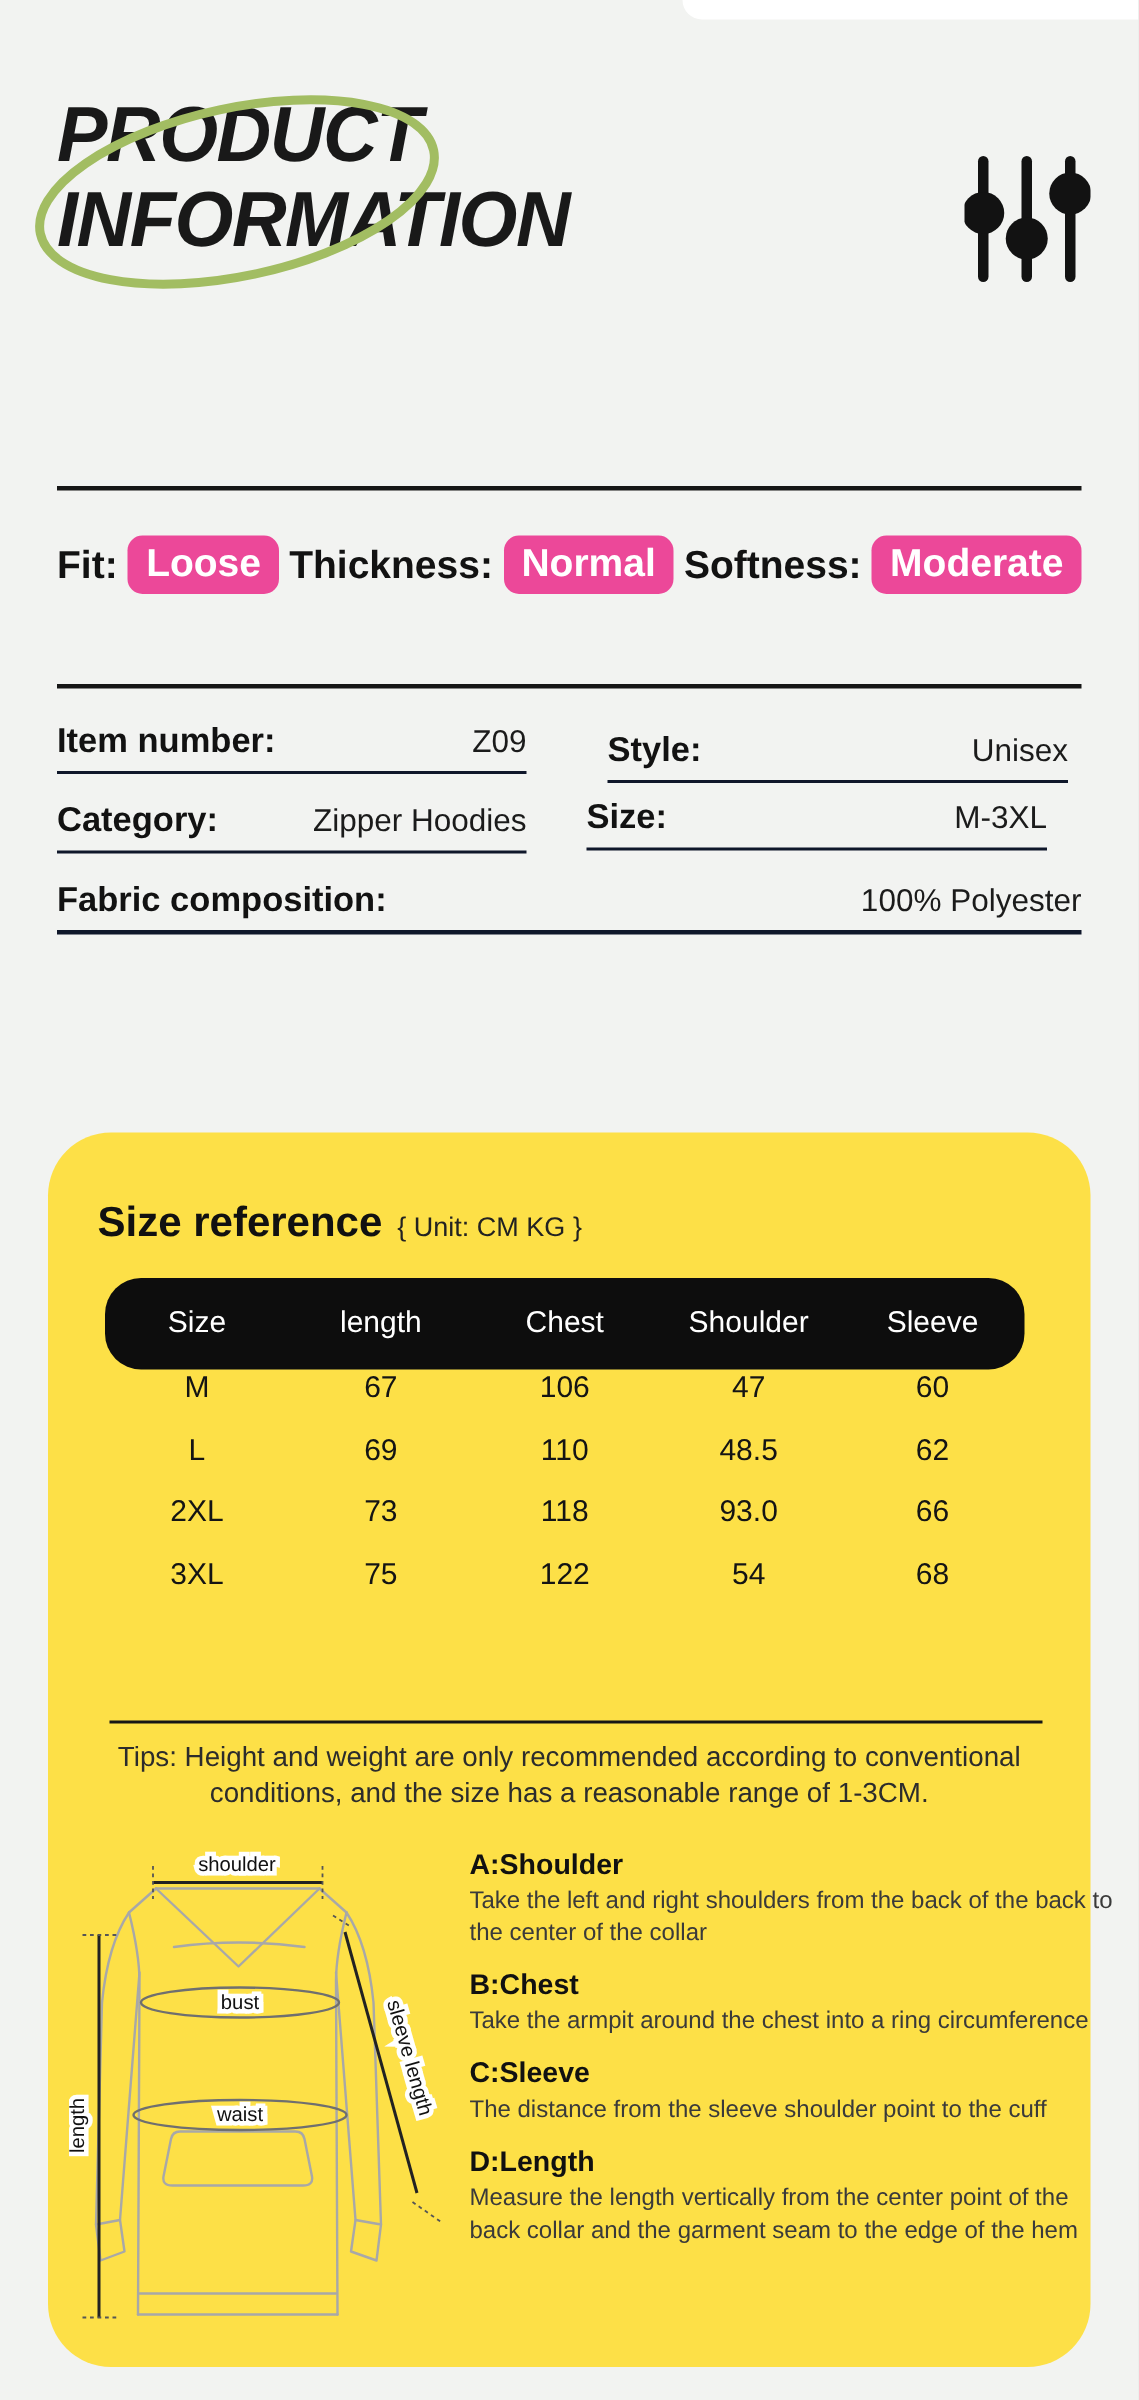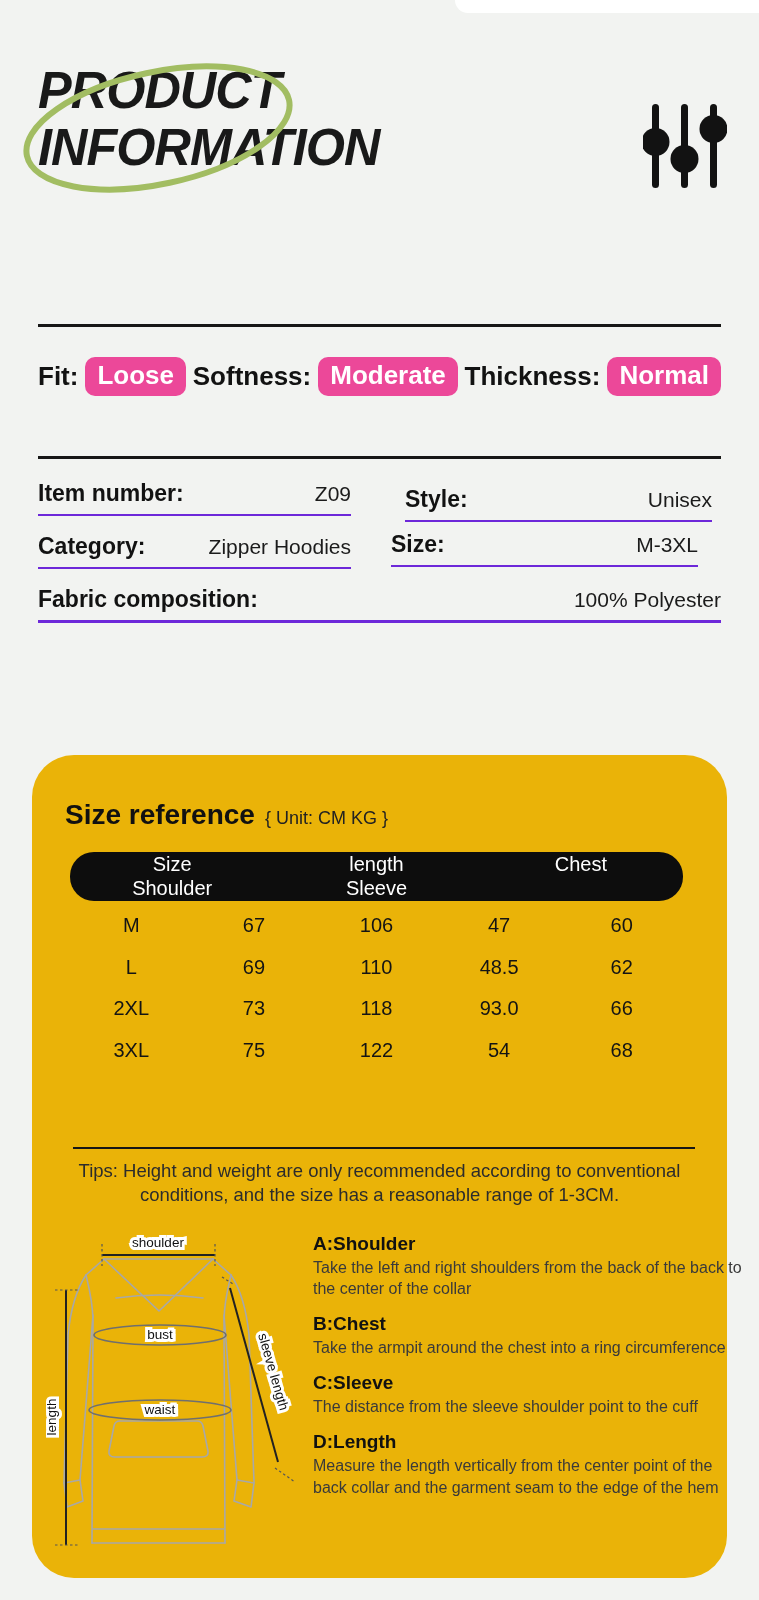--- a/index.html
+++ b/index.html
@@ -31,41 +31,41 @@
   }
   .attr { display:flex; align-items:center; }
   .attr-label { font-size:26px; font-weight:700; color:#121212; }
   .pill {
     margin-left:7px; background:#ec4899; color:#ffffff; font-size:26px; font-weight:700;
     padding:5px 12px 8px; border-radius:10px; line-height:1;
   }
   
   .field {
     position:absolute; display:flex; justify-content:space-between; align-items:baseline;
-    border-bottom:2px solid #6d28d9; padding-bottom:7px;
+    border-bottom:2px solid #0f172a; padding-bottom:7px;
   }
   .field .lab { font-size:23px; font-weight:700; color:#121212; }
   .field .val { font-size:21px; color:#1b1b1b; }
   .f-item   { left:38px;  top:480px; width:313px; }
   .f-style  { left:405px; top:486px; width:307px;gap:29px; }
   .f-cat    { left:38px;  top:533px; width:313px; }
   .f-size   { left:391px; top:531px; width:307px; }
   .f-fabric { left:38px;  top:586px; width:683px; border-bottom-width:3px; }
   
   .card {
     position:absolute; left:32px; top:755px; width:695px; height:823px;
-    background:#eab308; border-radius:42px;
+    background:#fde047; border-radius:42px;
   }
   .card-title-row { position:absolute; left:33px; top:44px; display:flex; align-items:baseline; }
   .card-title { font-size:28px; font-weight:700; color:#111; }
   .unit-note  { font-size:18px; color:#222; margin-left:10px; }
   .tbl-head {
-    position:absolute; left:38px; top:97px; width:613px; height:49px;
+    position:absolute; left:38px; top:97px; width:613px; height:61px;
     background:#0d0d0d; border-radius:24px; color:#fff;
-    display:grid; grid-template-columns:repeat(3,1fr); align-items:center;
+    display:grid; grid-template-columns:repeat(5,1fr); align-items:center;
     font-size:20px; text-align:center;
   }
   .tbl-body { position:absolute; left:38px; top:150px; width:613px; }
   .tbl-row  {
     display:grid; grid-template-columns:repeat(5,1fr); height:41.5px; align-items:center;
     font-size:20px; text-align:center; color:#141414;
   }
   .tbl-divider { position:absolute; left:41px; top:392px; width:622px; height:2px; background:#161616; }
   .tips {
     position:absolute; left:0; right:0; top:404px; margin:0 auto; width:640px;
@@ -104,26 +104,26 @@
   </svg>
 
   <div class="divider d1"></div>
 
   <div class="fit-row">
     <div class="attr">
       <span class="attr-label">Fit:</span>
       <span class="pill">Loose</span>
     </div>
     <div class="attr">
+      <span class="attr-label">Thickness:</span>
+      <span class="pill">Normal</span>
+    </div>
+    <div class="attr">
       <span class="attr-label">Softness:</span>
       <span class="pill">Moderate</span>
-    </div>
-    <div class="attr">
-      <span class="attr-label">Thickness:</span>
-      <span class="pill">Normal</span>
     </div>
   </div>
 
   <div class="divider d2"></div>
 
   <div class="field f-item">
     <span class="lab">Item number:</span>
     <span class="val">Z09</span>
   </div>
   <div class="field f-style">

